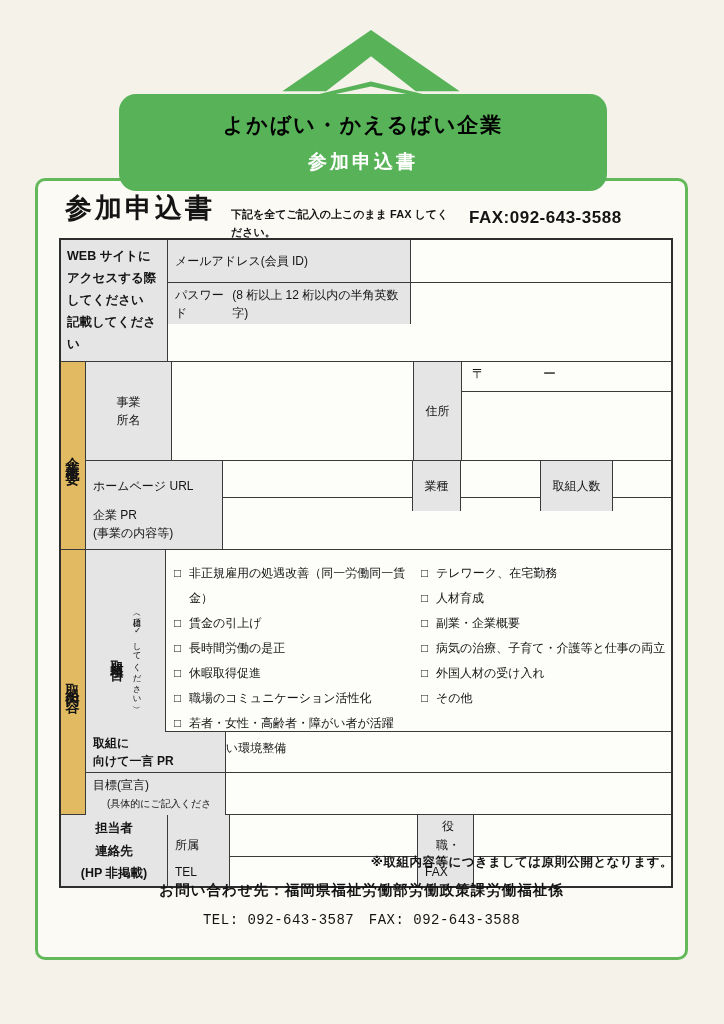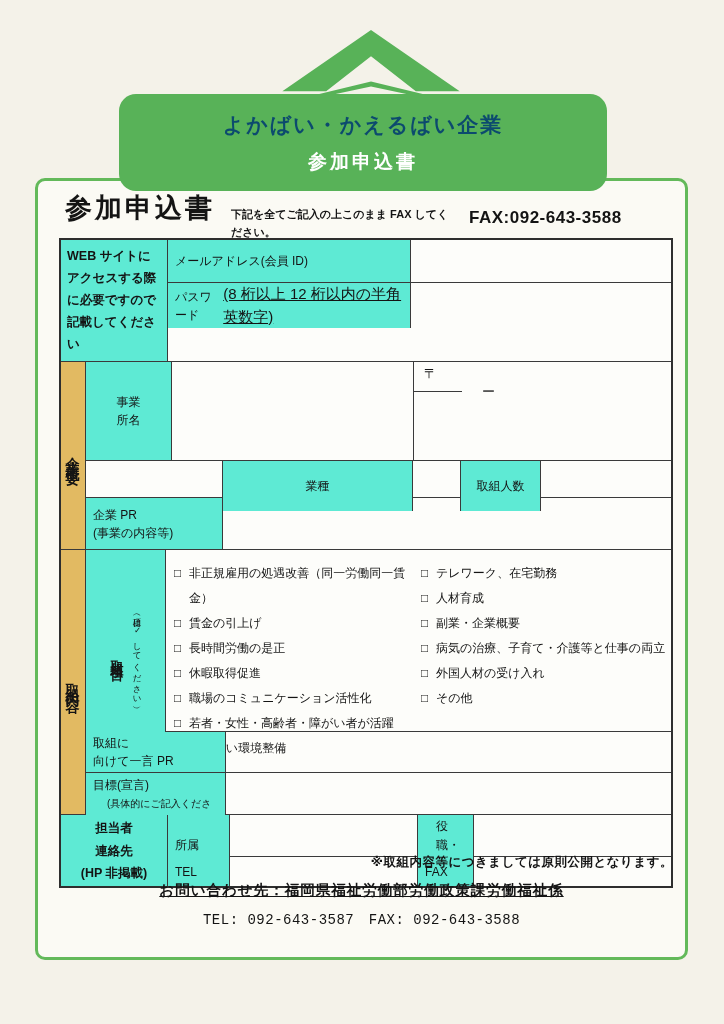--- a/index.html
+++ b/index.html
@@ -11,71 +11,71 @@
     font-family:"Liberation Sans","DejaVu Sans",sans-serif;
   }
   
   .roof{position:absolute;left:277px;top:27px;width:188px;height:76px;}
   
   .banner{
     position:absolute;left:119px;top:94px;width:488px;height:97px;
     background:#58b258;border-radius:17px;z-index:3;
     display:flex;flex-direction:column;justify-content:center;align-items:center;gap:10px;
   }
-  .banner-l1{font-size:21px;font-weight:bold;color:#0c4a6e;letter-spacing:2px;}
+  .banner-l1{font-size:21px;font-weight:bold;color:#000000;letter-spacing:2px;}
   .banner-l2{font-size:19px;font-weight:bold;color:#fff;letter-spacing:3px;}
   
   .frame{
     position:absolute;left:35px;top:178px;width:653px;height:782px;
     border:3px solid #63b95a;border-radius:10px;background:#fbfaf4;z-index:1;
   }
   
   .titlebar{position:absolute;left:27px;top:11px;right:10px;display:flex;align-items:flex-start;}
   .form-title{font-size:27px;font-weight:bold;letter-spacing:3px;line-height:1.2;}
   .fax-instruction{width:228px;margin-left:16px;font-size:11px;line-height:1.6;padding-top:14px;font-weight:bold;}
   .fax-number{margin-left:10px;font-size:17px;font-weight:bold;padding-top:16px;white-space:nowrap;letter-spacing:0.5px;}
   
   .formtable{position:absolute;left:21px;top:57px;width:614px;border:2px solid #2e2e2e;background:#fdfdfa;}
-  .tan{background:#5eead4;}
+  .tan{background:#e5e5e5;}
   .tand{background:#e2ba62;}
   .row{display:grid;border-bottom:1px solid #3a3a3a;}
   .row:last-child,.row.nb{border-bottom:none;}
   .cell{border-right:1px solid #3a3a3a;padding:0 7px;font-size:12px;line-height:1.5;}
   .cell:last-child{border-right:none;}
   .vc{display:flex;align-items:center;}
   .cc{display:flex;align-items:center;justify-content:center;text-align:center;}
   .sect{display:grid;border-bottom:1px solid #3a3a3a;}
   .sect:last-child{border-bottom:none;}
   .strip{
     border-right:1px solid #3a3a3a;display:flex;align-items:center;justify-content:center;
     writing-mode:vertical-rl;letter-spacing:5px;font-size:14px;font-weight:bold;
   }
   .subcol{display:flex;flex-direction:column;border-right:1px solid #3a3a3a;}
   .subcol.last{border-right:none;}
   .sr{border-bottom:1px solid #3a3a3a;}
   .sr:last-child{border-bottom:none;}
-  .note-sm{font-size:15px;text-decoration:underline;}
+  .note-sm{font-size:12px;}
   
   .web-note{font-size:12.5px;font-weight:bold;line-height:1.75;padding:6px 6px;}
   
   .cb-area{display:flex;padding:11px 0 0 8px;}
   .cb-col{display:flex;flex-direction:column;}
   .cb-col.left{width:247px;}
   .cb-col.right{flex:1;}
   .cb-item{display:flex;font-size:12px;line-height:25px;}
   .cb-box{width:15px;flex:0 0 15px;}
   .cb-text{white-space:pre-line;}
   .items-label-cell{display:flex;align-items:center;justify-content:center;gap:6px;border-right:1px solid #3a3a3a;}
   .v-items{writing-mode:vertical-rl;font-size:13px;font-weight:bold;letter-spacing:3px;}
   .v-items-note{writing-mode:vertical-rl;font-size:8.5px;letter-spacing:1px;}
   
   .postal-dash{display:inline-block;margin-left:58px;}
   
   .disclosure{position:absolute;left:21px;top:673px;width:614px;text-align:right;font-size:12.5px;font-weight:bold;letter-spacing:0.5px;}
-  .contact-line{position:absolute;left:0;top:700px;width:100%;text-align:center;font-size:14.5px;font-weight:bold;letter-spacing:1px;text-decoration:underline;}
+  .contact-line{position:absolute;left:0;top:700px;width:100%;text-align:center;font-size:14.5px;font-weight:bold;letter-spacing:1px;}
   .phone-line{position:absolute;left:0;top:730px;width:100%;text-align:center;font-size:14px;letter-spacing:0.5px;font-family:Liberation Mono, monospace;}
 </style>
 </head>
 <body>
 
 <div class="page">
 
   <svg class="roof" viewBox="0 0 190 78" aria-hidden="true">
     <polygon points="95,3 186,66 141,66 95,30 49,66 4,66" fill="#58b258"></polygon>
     <polygon points="8,77 95,56 182,77 170,77 95,61 20,77" fill="#58b258"></polygon>
@@ -94,21 +94,21 @@
       <div class="fax-number">FAX:092-643-3588</div>
     </div>
 
     <div class="formtable">
 
       <div class="sect" style="grid-template-columns:107px 1fr;">
         <div class="cell tan web-note vc">
           <div>
             <span>WEB サイトに</span><br>
             <span>アクセスする際</span><br>
-            <span>に必要ですので</span><br>
+            <span>してください</span><br>
             <span>記載してください</span>
           </div>
         </div>
         <div>
           <div class="row" style="grid-template-columns:243px 1fr;height:43px;">
             <div class="cell tan vc">メールアドレス(会員 ID)</div>
             <div class="cell"></div>
           </div>
           <div class="row nb" style="grid-template-columns:243px 1fr;height:41px;">
             <div class="cell tan vc">
@@ -124,27 +124,29 @@
         <div class="strip tand">企業概要</div>
         <div>
 
           <div class="row" style="grid-template-columns:86px 242px 48px 1fr;height:99px;">
             <div class="cell tan cc">
               <div><span>事業</span><br><span>所名</span></div>
             </div>
             <div class="subcol">
               <div class="sr" style="flex:1;"></div>
             </div>
+            <div class="cell tan cc">住所</div>
             <div class="subcol last">
               <div class="sr" style="height:30px;font-size:13px;padding:3px 10px;"><span>〒</span><span class="postal-dash">ー</span></div>
               <div class="sr" style="flex:1;"></div>
             </div>
           </div>
 
           <div class="row" style="grid-template-columns:137px 190px 48px 80px 72px 1fr;height:37px;">
+            <div class="cell tan vc">ホームページ URL</div>
             <div class="cell"></div>
             <div class="cell tan cc">業種</div>
             <div class="cell"></div>
             <div class="cell tan cc" style="padding:16px 3px;">取組人数</div>
             <div class="cell"></div>
           </div>
 
           <div class="row nb" style="grid-template-columns:137px 1fr;height:51px;">
             <div class="cell tan vc">
               <div><span>企業 PR</span><br><span>(事業の内容等)</span></div>
@@ -213,21 +215,21 @@
                     <span class="cb-text">外国人材の受け入れ</span>
                   </div>
                 <div class="cb-item">
                     <span class="cb-box">□</span>
                     <span class="cb-text">その他</span>
                   </div>
               </div>
             </div>
           </div>
 
-          <div class="row" style="grid-template-columns:140px 1fr;height:41px;">
+          <div class="row" style="grid-template-columns:140px 1fr;height:41px;font-weight:bold;">
             <div class="cell tan vc">
               <div><span>取組に</span><br><span>向けて一言 PR</span></div>
             </div>
             <div class="cell"></div>
           </div>
 
           <div class="row nb" style="grid-template-columns:140px 1fr;height:41px;">
             <div class="cell tan vc" style="padding:3px 7px;">
               <div><span>目標(宣言)</span><br><span style="font-size:10px;margin-left:14px;">(具体的にご記入ください)</span></div>
             </div>
@@ -237,21 +239,21 @@
       </div>
 
       <div class="sect" style="grid-template-columns:107px 1fr;">
         <div class="cell tan cc" style="font-weight:bold;font-size:12.5px;line-height:1.8;">
           <div><span>担当者</span><br><span>連絡先</span><br><span>(HP 非掲載)</span></div>
         </div>
         <div>
           <div class="row" style="grid-template-columns:62px 188px 56px 1fr;height:42px;">
             <div class="cell tan vc">所属</div>
             <div class="cell"></div>
-            <div class="cell tan vc" style="padding:2px 18px;line-height:1.55;">
+            <div class="cell tan vc" style="padding:2px 18px;line-height:1.55;text-align:center;">
               <div><span>役職・</span><br><span>氏名</span></div>
             </div>
             <div class="cell"></div>
           </div>
           <div class="row nb" style="grid-template-columns:62px 188px 56px 1fr;height:29px;">
             <div class="cell tan vc">TEL</div>
             <div class="cell"></div>
             <div class="cell tan vc">FAX</div>
             <div class="cell"></div>
           </div>

